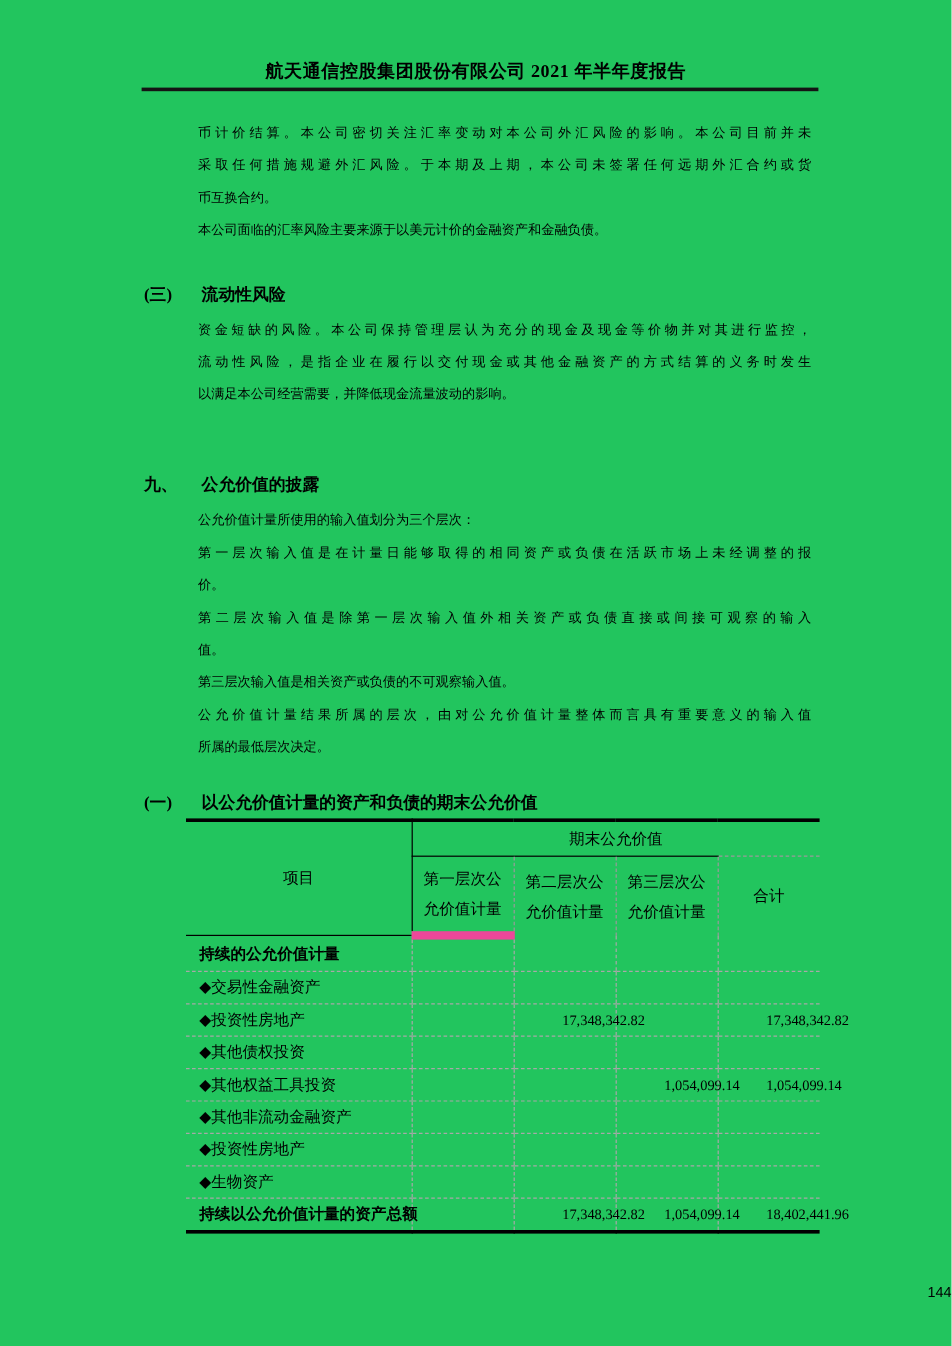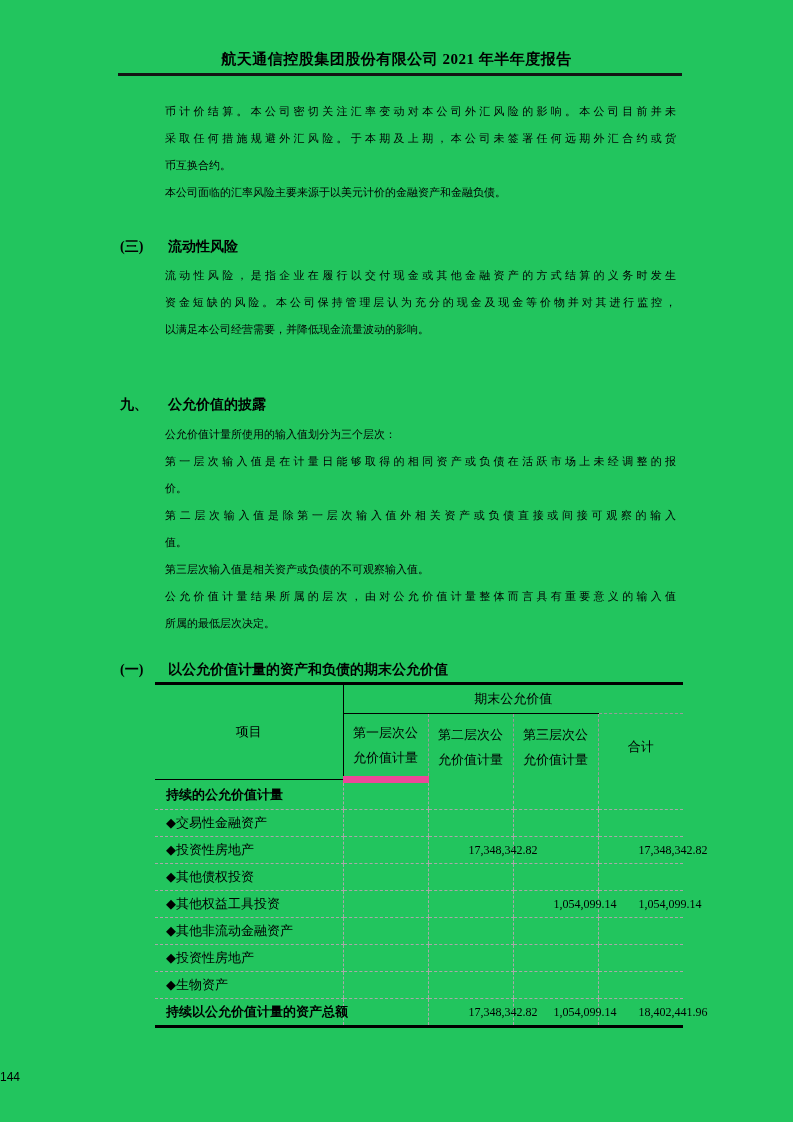--- a/index.html
+++ b/index.html
@@ -59,21 +59,21 @@
     text-align:left;padding-left:11px;border-left:none;
     white-space:nowrap;
   }
   td.num{
     text-align:right;padding-right:5px;font-size:12px;padding-left:40px;
   }
   tr.boldrow td.lbl{font-weight:bold;}
   tr.lastrow td{border-bottom:none;}
   .page-number{
     position:absolute;top:1070px;left:0;width:100%;
-    text-align:left;font-size:12px;
+    text-align:right;font-size:12px;
     font-family:"Liberation Sans","DejaVu Sans",sans-serif;
   }
 </style>
 </head>
 <body>
 
 <div class="page">
 
   <div class="doc-title">航天通信控股集团股份有限公司 2021 年半年度报告</div>
   <div class="title-rule"></div>
@@ -82,22 +82,22 @@
     <div class="line jl">币计价结算。本公司密切关注汇率变动对本公司外汇风险的影响。本公司目前并未</div>
     <div class="line jl">采取任何措施规避外汇风险。于本期及上期，本公司未签署任何远期外汇合约或货</div>
     <div class="line">币互换合约。</div>
     <div class="line">本公司面临的汇率风险主要来源于以美元计价的金融资产和金融负债。</div>
   </div>
 
   <div class="sec-heading" style="top:236px;">
     <span class="num">(三)</span><span>流动性风险</span>
   </div>
   <div class="textblock" style="top:262px;">
+    <div class="line jl">资金短缺的风险。本公司保持管理层认为充分的现金及现金等价物并对其进行监控，</div>
     <div class="line jl">流动性风险，是指企业在履行以交付现金或其他金融资产的方式结算的义务时发生</div>
-    <div class="line jl">资金短缺的风险。本公司保持管理层认为充分的现金及现金等价物并对其进行监控，</div>
     <div class="line">以满足本公司经营需要，并降低现金流量波动的影响。</div>
   </div>
 
   <div class="sec-heading" style="top:394px;">
     <span class="num">九、</span><span>公允价值的披露</span>
   </div>
   <div class="textblock" style="top:421px;">
     <div class="line">公允价值计量所使用的输入值划分为三个层次：</div>
     <div class="line jl">第一层次输入值是在计量日能够取得的相同资产或负债在活跃市场上未经调整的报</div>
     <div class="line">价。</div>

